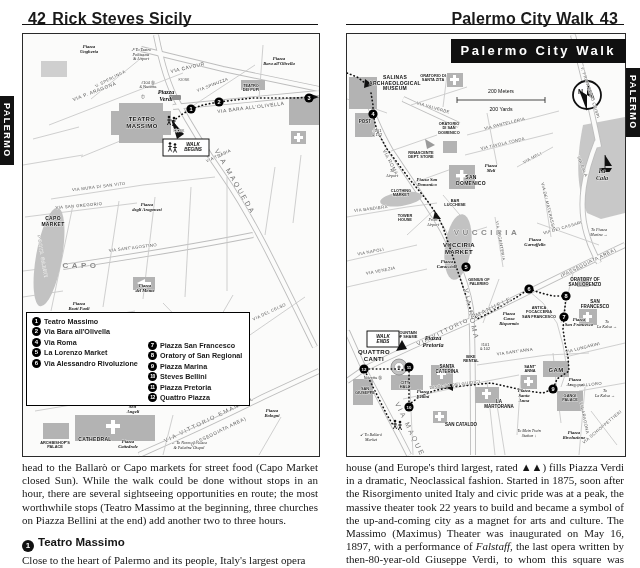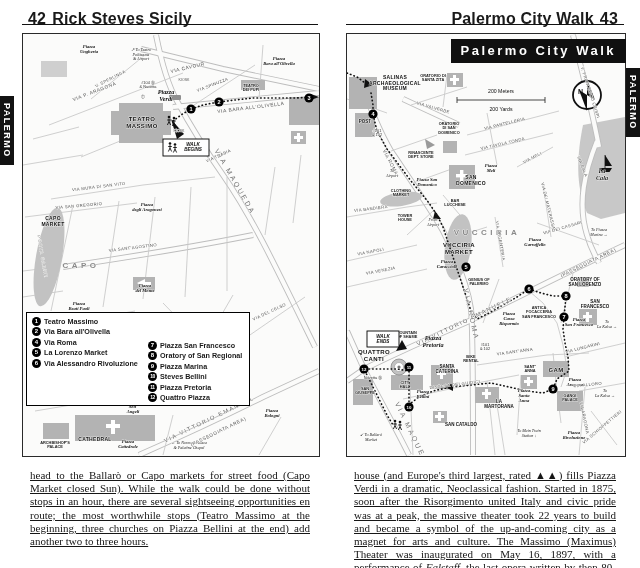--- a/index.html
+++ b/index.html
@@ -32,21 +32,21 @@
          line-height:8.4px;}
   .lbadge{flex:0 0 auto;width:9px;height:9px;border-radius:50%;background:#000;color:#fff;
           font-size:6px;line-height:9px;text-align:center;font-weight:bold;margin-top:-1px;}
   .lbadge.two{font-size:5px;letter-spacing:-.5px;}
   .llabel{white-space:pre-line;}
   
   .col{position:absolute;top:461px;font-family:"Liberation Serif",serif;font-size:11px;
        line-height:13.2px;text-align:justify;color:#161616;}
   .col-left{left:22px;width:296px;}
   .col-right{left:346px;width:278px;}
-  .col p{margin:8px;text-decoration:underline;}
+  .col p{margin:0;}
   .section-head{margin:9px 0 2px;font-family:"Liberation Sans",sans-serif;
                 font-weight:bold;font-size:11.5px;}
   .num-badge{display:inline-block;width:12px;height:12px;border-radius:50%;background:#111;
              color:#fff;font-size:8px;line-height:12px;text-align:center;margin-right:4px;
              vertical-align:-1.5px;font-family:"Liberation Sans",sans-serif;}
   
   svg text{font-family:"Liberation Sans",sans-serif;paint-order:stroke;stroke:#fbfbfa;
            stroke-width:.7px;}
   .s-street{font-size:4.8px;letter-spacing:.6px;fill:#555;}
   .s-street-sm{font-size:4.2px;letter-spacing:.4px;fill:#555;}
@@ -476,18 +476,20 @@
         <g fill="#111" stroke="#111" stroke-width="0.9">
           <circle cx="53" cy="387" r="1.3" stroke="none"></circle>
           <path d="M53,388.5 V391.5 M53,391.5 L51.4,395 M53,391.5 L54.6,395 M51.2,390 H54.8" fill="none"></path>
         </g>
       </svg>
     <div class="map-title">Palermo City Walk</div>
   </div>
 
   <div class="col col-left">
     <p>head to the Ballarò or Capo markets for street food (Capo Market closed Sun). While the walk could be done without stops in an hour, there are several sightseeing opportunities en route; the most worthwhile stops (Teatro Massimo at the beginning, three churches on Piazza Bellini at the end) add another two to three hours.</p>
+    <div class="section-head"><span class="num-badge">1</span><span>Teatro Massimo</span></div>
+    <p>Close to the heart of Palermo and its people, Italy's largest opera</p>
   </div>
   <div class="col col-right">
     <p><span>house (and Europe's third largest, rated ▲▲) fills Piazza Verdi in a dramatic, Neoclassical fashion. Started in 1875, soon after the Risorgimento united Italy and civic pride was at a peak, the massive theater took 22 years to build and became a symbol of the up-and-coming city as a magnet for arts and culture. The Massimo (Maximus) Theater was inaugurated on May 16, 1897, with a performance of </span><em>Falstaff,</em><span> the last opera written by then-80-year-old Giuseppe Verdi, to whom this square was dedicated.</span></p>
   </div>
 
 </div>
 
 </body></html>

